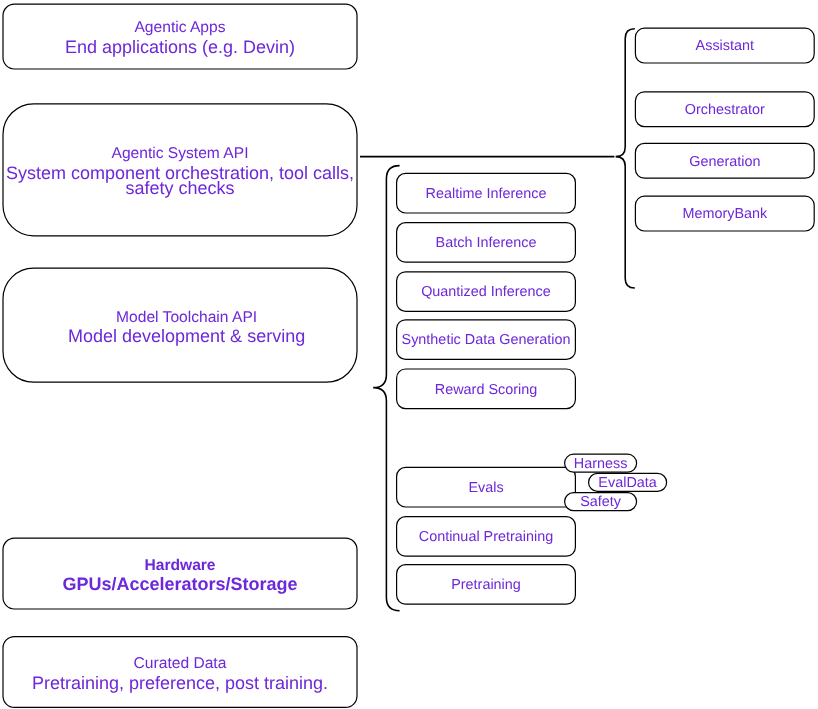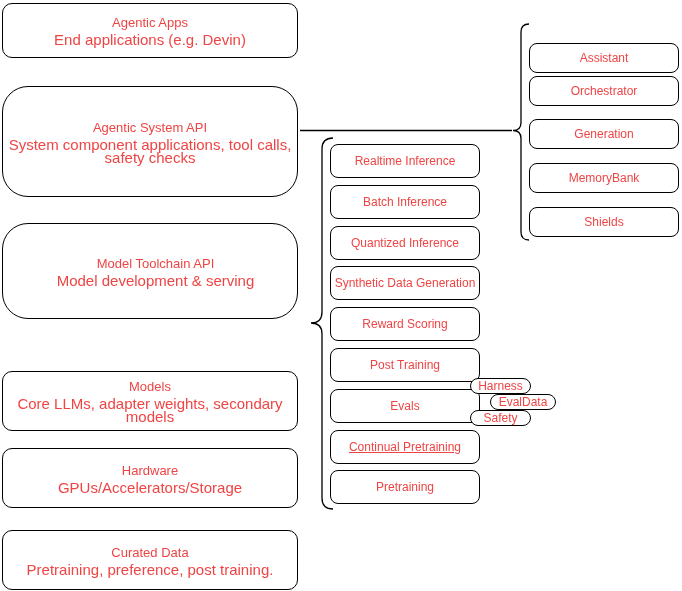--- a/index.html
+++ b/index.html
@@ -1,21 +1,21 @@
 <!DOCTYPE html>
 <html><head>
 <meta charset="utf-8">
 <style>
   html,body{margin:0;padding:0;background:#ffffff;}
   .canvas{
     position:relative;
     width:682px;height:591px;
     background:#ffffff;
     font-family:"Liberation Sans", sans-serif;
-    color:#ef4444;
+    color:#6d28d9;
     overflow:hidden;
   }
   .connectors{position:absolute;left:0;top:0;width:682px;height:591px;}
   .node{
     position:absolute;
     background:#ffffff;
     border:1.3px solid #000;
     box-sizing:border-box;
     display:flex;flex-direction:column;align-items:center;justify-content:center;
     text-align:center;
@@ -48,56 +48,50 @@
     <path d="M 333 138 Q 322 138 322 149 L 322 312 Q 322 323 311 323 Q 322 323 322 334 L 322 498 Q 322 509 333 509" fill="none" stroke="#000" stroke-width="1.3"></path>
   </svg>
 
   <div class="node lbox" style="top:3px;height:55px;border-radius:10px;">
     <div class="ltitle">Agentic Apps</div>
     <div class="lsub">End applications (e.g. Devin)</div>
   </div>
 
   <div class="node lbox" style="top:86px;height:111px;border-radius:26px;">
     <div class="ltitle">Agentic System API</div>
-    <div class="lsub">System component applications, tool calls, safety checks</div>
+    <div class="lsub">System component orchestration, tool calls, safety checks</div>
   </div>
 
   <div class="node lbox" style="top:223px;height:96px;border-radius:26px;padding-left:11px;">
     <div class="ltitle">Model Toolchain API</div>
     <div class="lsub">Model development &amp; serving</div>
   </div>
 
-  <div class="node lbox" style="top:371px;height:60px;border-radius:10px;">
-    <div class="ltitle">Models</div>
-    <div class="lsub">Core LLMs, adapter weights, secondary models</div>
-  </div>
 
-  <div class="node lbox" style="top:448px;height:60px;border-radius:10px;">
+  <div class="node lbox" style="top:448px;height:60px;border-radius:10px;font-weight:bold;">
     <div class="ltitle">Hardware</div>
     <div class="lsub">GPUs/Accelerators/Storage</div>
   </div>
 
   <div class="node lbox" style="top:530px;height:60px;border-radius:10px;">
     <div class="ltitle">Curated Data</div>
     <div class="lsub">Pretraining, preference, post training.</div>
   </div>
 
   <div class="node mbox" style="top:144px;">Realtime Inference</div>
   <div class="node mbox" style="top:185px;">Batch Inference</div>
   <div class="node mbox" style="top:226px;">Quantized Inference</div>
   <div class="node mbox" style="top:266px;">Synthetic Data Generation</div>
   <div class="node mbox" style="top:307px;">Reward Scoring</div>
-  <div class="node mbox" style="top:348px;">Post Training</div>
   <div class="node mbox" style="top:389px;">Evals</div>
-  <div class="node mbox" style="top:430px;text-decoration:underline;">Continual Pretraining</div>
+  <div class="node mbox" style="top:430px;">Continual Pretraining</div>
   <div class="node mbox" style="top:470px;">Pretraining</div>
 
   <div class="node pill" style="left:470px;top:378px;width:61px;">Harness</div>
   <div class="node pill" style="left:490px;top:394px;width:66px;">EvalData</div>
   <div class="node pill" style="left:470px;top:410px;width:61px;">Safety</div>
 
-  <div class="node rbox" style="top:43px;">Assistant</div>
+  <div class="node rbox" style="top:23px;">Assistant</div>
   <div class="node rbox" style="top:76px;">Orchestrator</div>
   <div class="node rbox" style="top:119px;">Generation</div>
   <div class="node rbox" style="top:163px;">MemoryBank</div>
-  <div class="node rbox" style="top:207px;">Shields</div>
 
 </div>
 
 </body></html>

